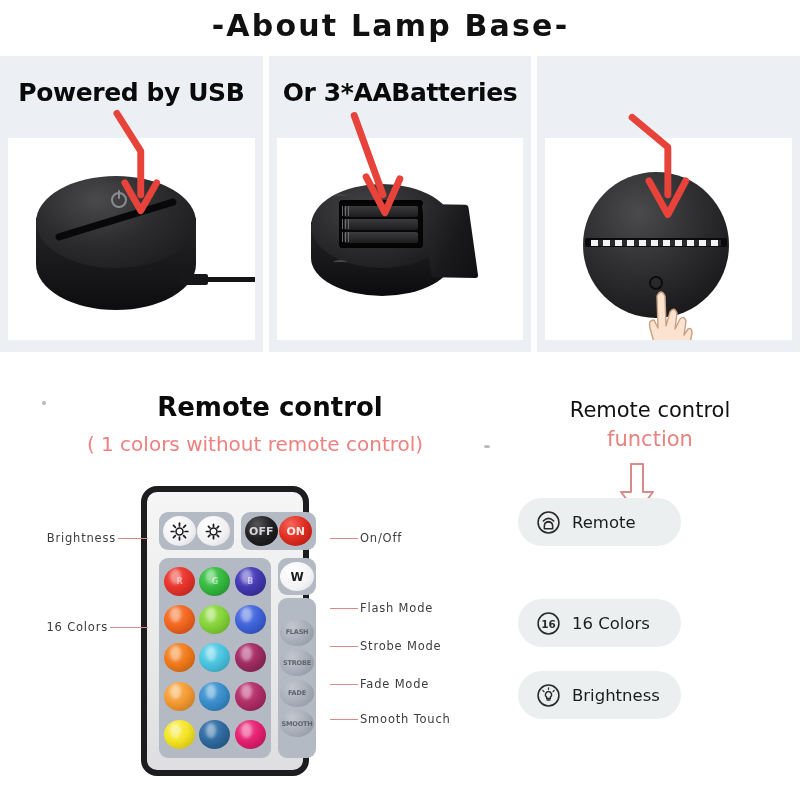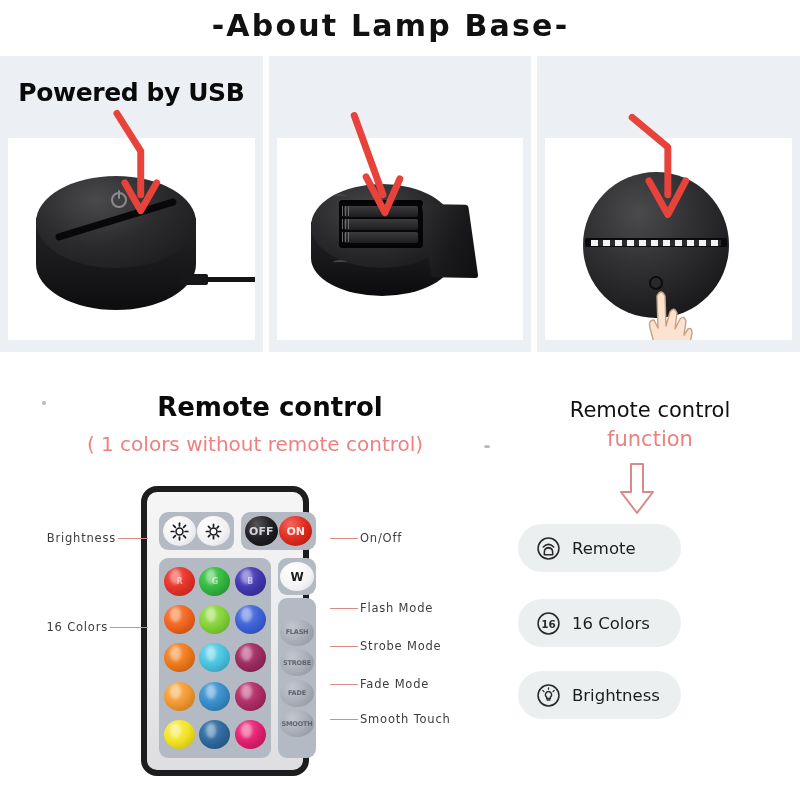--- a/index.html
+++ b/index.html
@@ -464,21 +464,21 @@
     position: absolute;
     left: 518px;
     width: 163px; height: 48px;
     background: #eceff0;
     border-radius: 24px;
     display: flex;
     align-items: center;
     padding-left: 18px;
     gap: 11px;
   }
-  .fn-pill.p1 { top: 524px; }
+  .fn-pill.p1 { top: 498px; }
   .fn-pill.p2 { top: 599px; }
   .fn-pill.p3 { top: 671px; }
   .fn-icon {
     width: 25px; height: 25px;
     flex: 0 0 25px;
   }
   .fn-label {
     font-size: 16.5px;
     color: #1c1c1e;
     font-family: "DejaVu Sans", sans-serif;
@@ -507,20 +507,21 @@
           </div>
         </div>
       </div>
       <svg class="arrow-svg" viewBox="0 0 265 296">
         <path d="M118 58 L142 96 L142 140" stroke="#e8433a" stroke-width="7" fill="none" stroke-linecap="round" stroke-linejoin="round"></path>
         <path d="M126 128 L142 156 L158 128" stroke="#e8433a" stroke-width="7" fill="none" stroke-linecap="round" stroke-linejoin="round"></path>
       </svg>
     </div>
 
     <div class="panel">
+      <div class="panel-caption">Or 3*AABatteries</div>
       <div class="photo">
         <div class="base2-body"></div>
         <div class="base2-top"></div>
         <div class="base2-notch n1"></div>
         <div class="base2-notch n2"></div>
         <div class="base2-lid"></div>
         <div class="base2-compartment">
           <div class="bat-cell b1"></div>
             <div class="bat-spring" style="top:6px"></div>
           <div class="bat-cell b2"></div>

